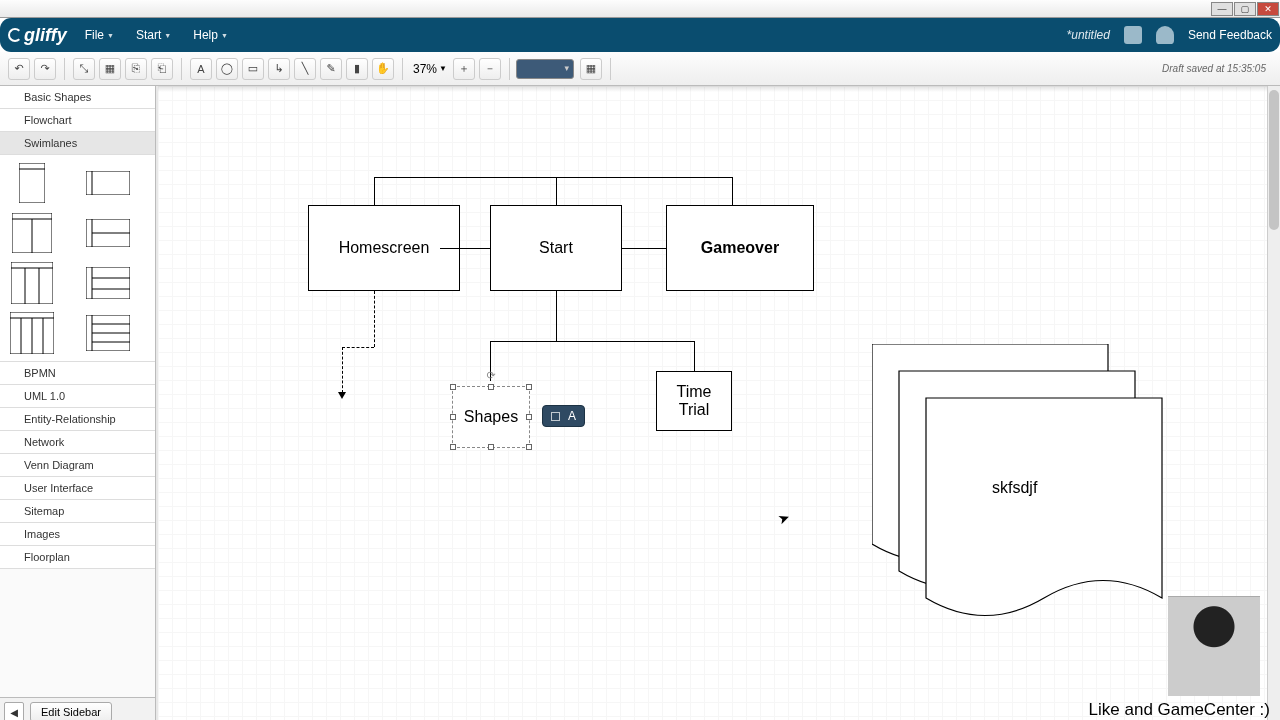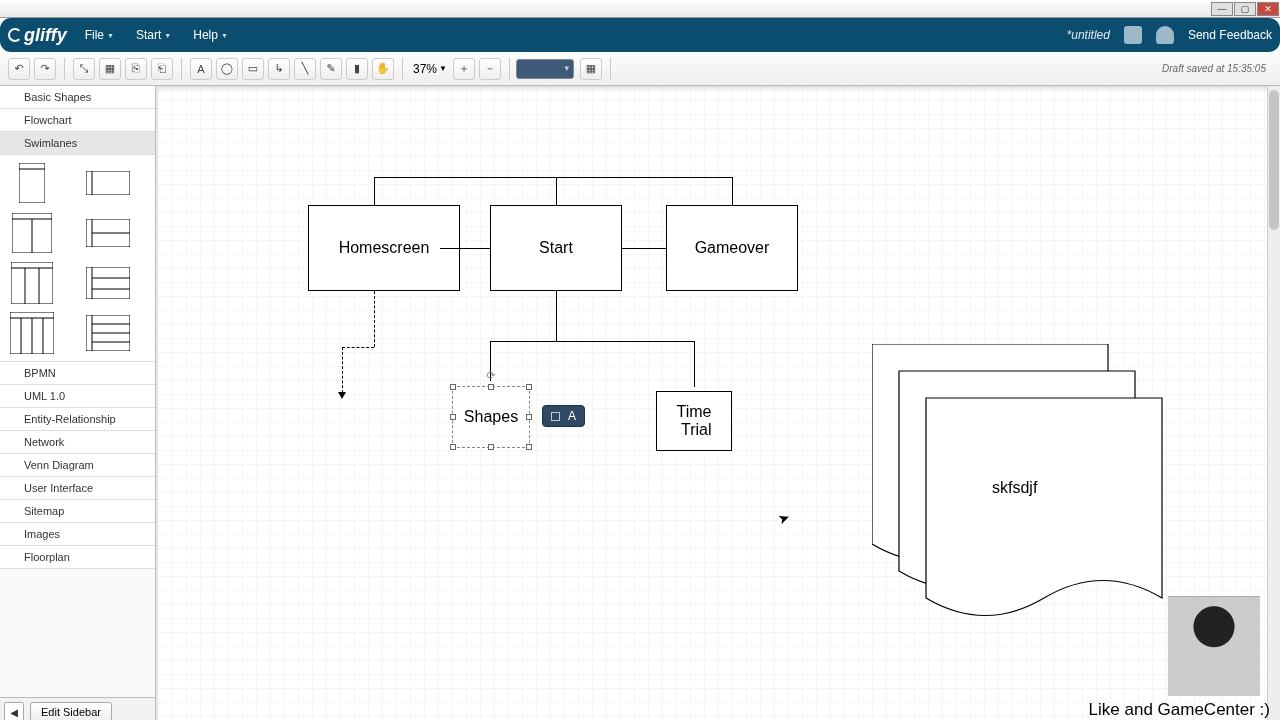--- a/index.html
+++ b/index.html
@@ -242,21 +242,21 @@
     <div class="conn v" style="left:216px; top:91px; height:28px;"></div>
     <div class="conn v" style="left:398px; top:91px; height:28px;"></div>
     <div class="conn v" style="left:574px; top:91px; height:28px;"></div>
 
     <div class="box" style="left:150px; top:119px; width:152px; height:86px;">
         <span>Homescreen</span>
       </div>
     <div class="box" style="left:332px; top:119px; width:132px; height:86px;">
         <span>Start</span>
       </div>
-    <div class="box" style="left:508px; top:119px; width:132px; height:86px;">
+    <div class="box" style="left:508px; top:119px; width:148px; height:86px;font-weight:bold;">
         <span>Gameover</span>
       </div>
 
     <div class="conn h" style="left:282px; top:162px; width:50px;"></div>
     <div class="conn h" style="left:464px; top:162px; width:44px;"></div>
 
     <div class="conn dash v" style="left:216px; top:205px; height:56px;"></div>
     <div class="conn dash" style="left:184px; top:261px; width:32px; height:0;"></div>
     <div class="conn dash v" style="left:184px; top:261px; height:46px;"></div>
     <div class="arrow-down" style="left:180px; top:306px;"></div>
@@ -277,21 +277,21 @@
       <div class="handle e"></div>
       <div class="handle sw"></div>
       <div class="handle s"></div>
       <div class="handle se"></div>
     </div>
     <div class="floating-pill" style="left:384px; top:319px;">
       <span class="sq"></span>
       <span>A</span>
     </div>
 
-    <div class="box" style="left:498px; top:305px; width:76px; height:60px; white-space:pre-line; line-height:1.15;text-align:right;"><span>Time
+    <div class="box" style="left:498px; top:285px; width:76px; height:60px; white-space:pre-line; line-height:1.15;"><span>Time
 Trial</span></div>
 
     <svg style="position:absolute; left:714px; top:258px;" width="300" height="300">
       <path d="M0 0 H236 V200 Q177 165 118 200 Q59 235 0 200 Z" fill="#fff" stroke="#000" stroke-width="1.2"></path>
       <path d="M27 27 H263 V227 Q204 192 145 227 Q86 262 27 227 Z" fill="#fff" stroke="#000" stroke-width="1.2"></path>
       <path d="M54 54 H290 V254 Q231 219 172 254 Q113 289 54 254 Z" fill="#fff" stroke="#000" stroke-width="1.2"></path>
     </svg>
     <div class="doc-label" style="left:834px; top:393px;">skfsdjf</div>
 
     <div class="cursor" style="left:620px; top:424px;">➤</div>

